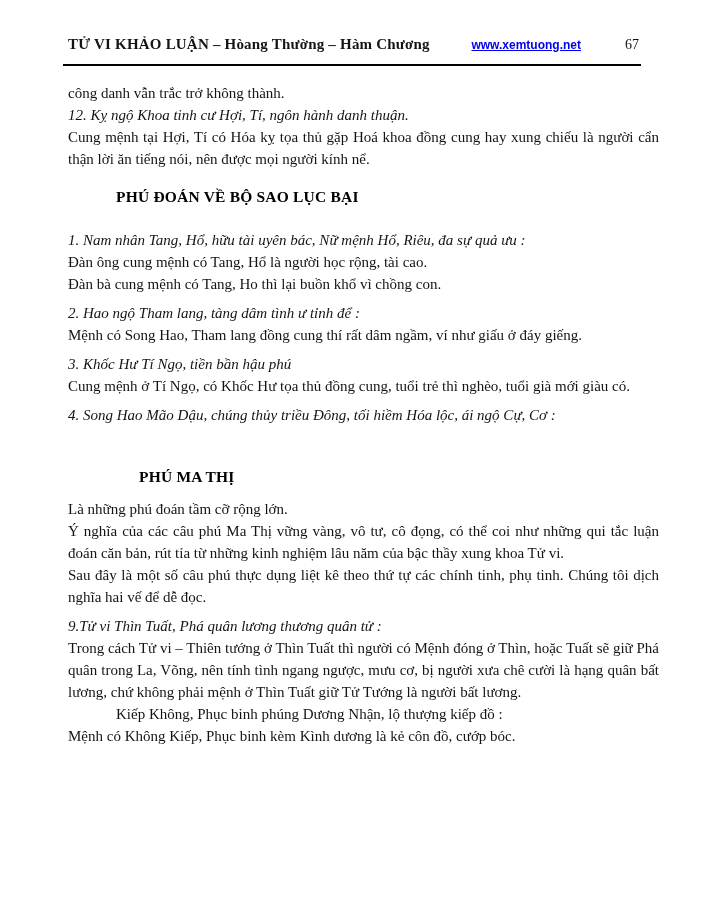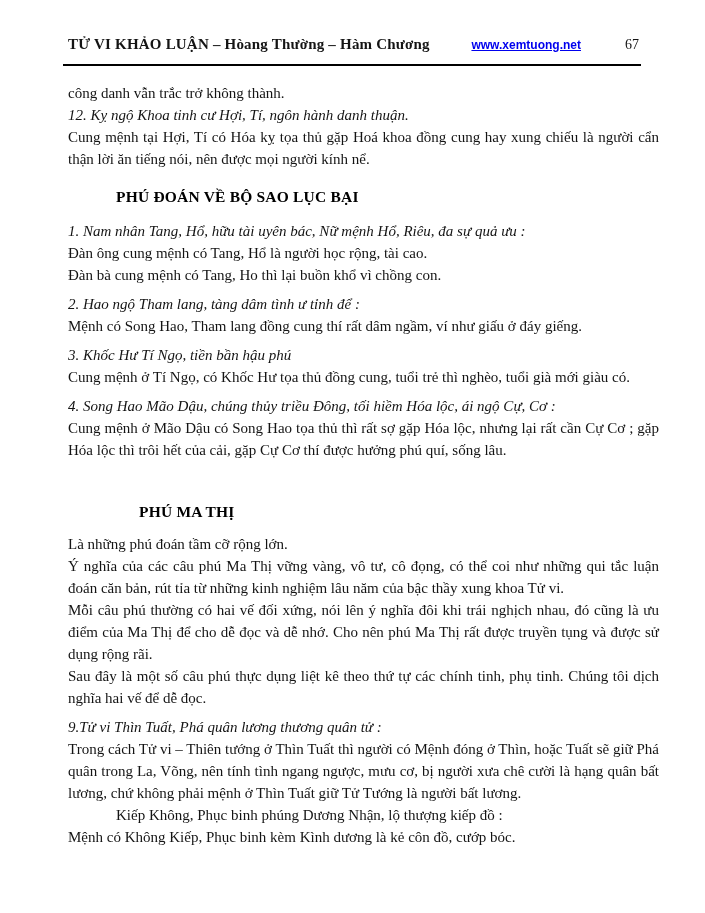--- a/index.html
+++ b/index.html
@@ -51,21 +51,21 @@
   }
   .doc-body p { margin: 0; }
   .doc-body p.j { text-align: justify; }
   .doc-body p.i { font-style: italic; }
   .doc-body p.g { margin-top: 7px; }
   .doc-body p.ind { text-indent: 48px; }
   .doc-body h2 {
     font-size: 15.5px;
     font-weight: bold;
     color: #000;
-    margin: 16px 0 12px 48px;
+    margin: 16px 0 21px 48px;
     letter-spacing: 0.2px;
   }
   .doc-body h2.sp2 { margin: 40px 0 10px 71px; }
 </style>
 </head>
 <body>
 
 <div class="page">
   <div class="header">
     <span class="header-title">TỬ VI KHẢO LUẬN – Hòang Thường – Hàm Chương</span>
@@ -81,24 +81,22 @@
       <p class="j">Cung mệnh tại Hợi, Tí có Hóa kỵ tọa thủ gặp Hoá khoa đồng cung hay xung chiếu là người cẩn thận lời ăn tiếng nói, nên được mọi người kính nể.</p>
       <h2 class="sp1">PHÚ ĐOÁN VỀ BỘ SAO LỤC BẠI</h2>
       <p class="i">1. Nam nhân Tang, Hổ, hữu tài uyên bác, Nữ mệnh Hổ, Riêu, đa sự quả ưu :</p>
       <p>Đàn ông cung mệnh có Tang, Hổ là người học rộng, tài cao.</p>
       <p>Đàn bà cung mệnh có Tang, Ho thì lại buồn khổ vì chồng con.</p>
       <p class="i g">2. Hao ngộ Tham lang, tàng dâm tình ư tỉnh để :</p>
       <p class="j">Mệnh có Song Hao, Tham lang đồng cung thí rất dâm ngầm, ví như giấu ở đáy giếng.</p>
       <p class="i g">3. Khốc Hư Tí Ngọ, tiền bần hậu phú</p>
       <p class="j">Cung mệnh ở Tí Ngọ, có Khốc Hư tọa thủ đồng cung, tuổi trẻ thì nghèo, tuổi già mới giàu có.</p>
       <p class="i g">4. Song Hao Mão Dậu, chúng thủy triều Đông, tối hiềm Hóa lộc, ái ngộ Cự, Cơ :</p>
-      <p class="j">Cung mệnh ở Mão Dậu có Song Hao tọa thủ thì rất sợ gặp Hóa lộc, nhưng lại rất cần Cự Cơ ; gặp Hóa lộc thì trôi hết của cải, gặp Cự Cơ thí được hưởng phú quí, sống lâu.</p>
       <h2 class="sp2">PHÚ MA THỊ</h2>
       <p>Là những phú đoán tầm cỡ rộng lớn.</p>
       <p class="j">Ý nghĩa của các câu phú Ma Thị vững vàng, vô tư, cô đọng, có thể coi như những qui tắc luận đoán căn bản, rút tỉa từ những kinh nghiệm lâu năm của bậc thầy xung khoa Tử vi.</p>
-      <p class="j">Mỗi câu phú thường có hai vế đối xứng, nói lên ý nghĩa đôi khi trái nghịch nhau, đó cũng là ưu điểm của Ma Thị để cho dễ đọc và dễ nhớ. Cho nên phú Ma Thị rất được truyền tụng và được sử dụng rộng rãi.</p>
       <p class="j">Sau đây là một số câu phú thực dụng liệt kê theo thứ tự các chính tinh, phụ tinh. Chúng tôi dịch nghĩa hai vế để dễ đọc.</p>
       <p class="i g">9.Tử vi Thìn Tuất, Phá quân lương thương quân tử :</p>
       <p class="j">Trong cách Tử vi – Thiên tướng ở Thìn Tuất thì người có Mệnh đóng ở Thìn, hoặc Tuất sẽ giữ Phá quân trong La, Võng, nên tính tình ngang ngược, mưu cơ, bị người xưa chê cười là hạng quân bất lương, chứ không phải mệnh ở Thìn Tuất giữ Tử Tướng là người bất lương.</p>
       <p class="ind">Kiếp Không, Phục binh phúng Dương Nhận, lộ thượng kiếp đồ :</p>
       <p>Mệnh có Không Kiếp, Phục binh kèm Kình dương là kẻ côn đồ, cướp bóc.</p>
     </div>
 </div>
 
 </body></html>

